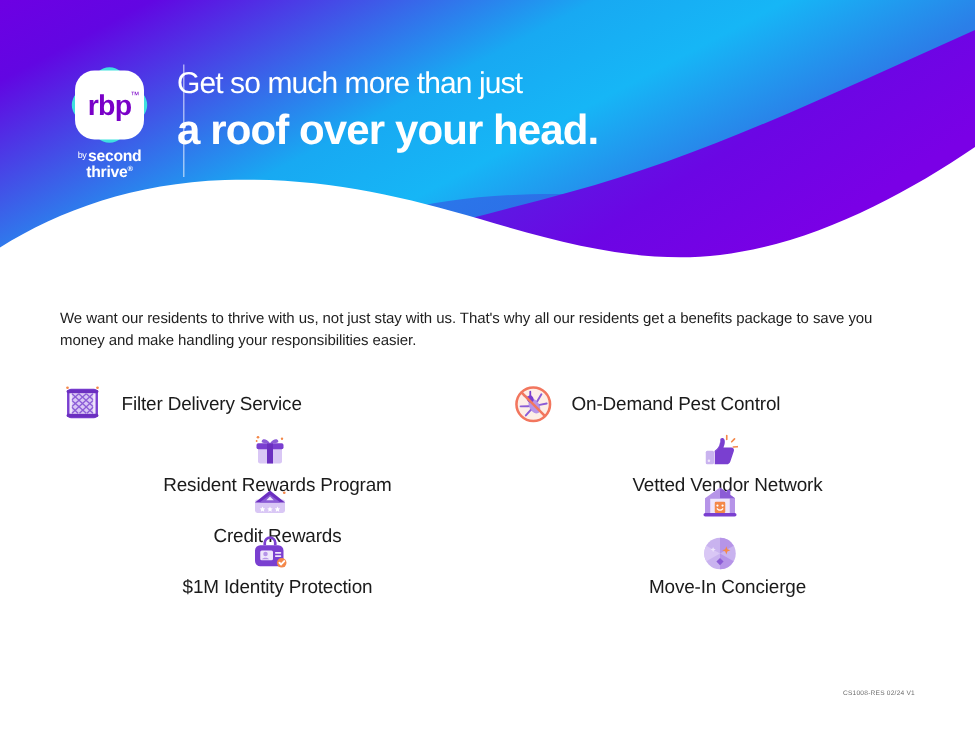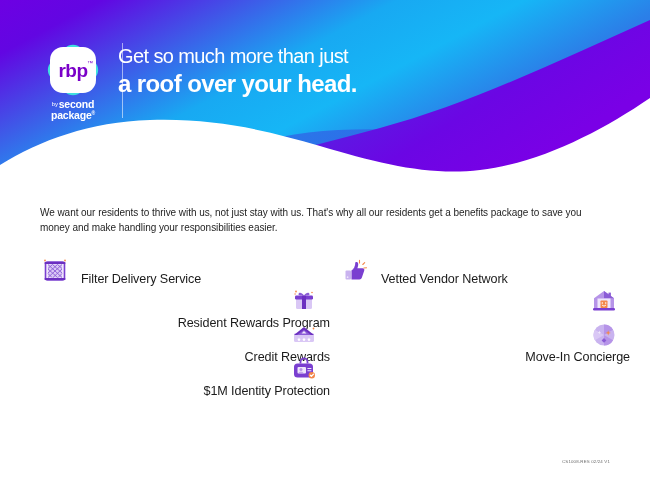--- a/index.html
+++ b/index.html
@@ -34,36 +34,36 @@
     position:absolute; left:122px; top:43px; width:1px; height:75px;
     background:rgba(255,255,255,0.55);
   }
 
   .headline { position:absolute; left:118px; top:45px; width:470px; color:#fff; }
   .headline .l1 {
     font-size:20px; font-weight:normal; letter-spacing:-0.6px; line-height:1.18;
     white-space:nowrap;
   }
   .headline .l2 {
-    font-size:24px; font-weight:bold; letter-spacing:-0.6px; line-height:1.18;
+    font-size:28px; font-weight:bold; letter-spacing:-0.6px; line-height:1.18;
     white-space:nowrap; margin-top:1px;
   }
 
   
   .intro {
     position:absolute; left:40px; top:205px; width:556px;
     font-size:10px; color:#1e1e1e; line-height:1.52; letter-spacing:-0.05px;
   }
 
   .benefits { position:absolute; left:40px; top:252px; width:570px; }
   .col { position:absolute; top:0; width:290px; }
   .col-left { left:0; }
   .col-right { left:300px; }
 
-  .item { display:flex; align-items:flex-end; height:34px; margin-bottom:0px; }
+  .item { display:flex; align-items:center; height:34px; margin-bottom:0px; }
   .item + .item { margin-top:0px;flex-direction:column; }
   .item-icon { width:30px; height:30px; flex:0 0 30px; margin-right:11px; display:flex; align-items:center; justify-content:center; }
   .item-icon svg { display:block; }
   .item-label { font-size:12.6px; color:#1b1b1b; letter-spacing:-0.1px; font-weight:500; }
 
   .learn {
     position:absolute; right:54px; top:430px;
     font-size:13px; font-style:italic; color:#2a2a2a; letter-spacing:-0.15px;
   }
   .code {
@@ -120,21 +120,21 @@
             <rect x="7" y="7" width="42" height="42" rx="11" ry="11" fill="#3fe0df"></rect>
           </g>
 
           <rect x="5" y="5" width="46" height="46" rx="13" ry="13" fill="#ffffff"></rect>
           <text x="28" y="34.5" text-anchor="middle" font-family="'Liberation Sans', sans-serif" font-size="19" font-weight="bold" fill="#7a00c8" letter-spacing="-0.5">rbp</text>
           <text x="45" y="23" text-anchor="middle" font-family="'Liberation Sans', sans-serif" font-size="6" fill="#7a00c8">™</text>
         </svg>
       </div>
       <div class="logo-sub">
         <div><span class="by">by</span><span>second</span></div>
-        <div><span>package</span><span class="tm">®</span></div>
+        <div><span>thrive</span><span class="tm">®</span></div>
       </div>
     </div>
 
     <div class="divider"></div>
 
     <div class="headline">
       <div class="l1">Get so much more than just</div>
       <div class="l2">a roof over your head.</div>
     </div>
   </div>
@@ -218,20 +218,36 @@
             <circle cx="20.8" cy="19.2" r="3.2" fill="#f4884a"></circle>
             <path d="M19.3 19.2 l1.1 1.1 2.1 -2.2" stroke="#ffffff" stroke-width="1.3" fill="none" stroke-linecap="round" stroke-linejoin="round"></path>
           </svg>
         </span>
         <span class="item-label">$1M Identity Protection</span>
       </div>
     </div>
 
     <div class="col col-right">
 
+      <div class="item">
+        <span class="item-icon">
+          <svg width="27" height="27" viewBox="0 0 27 27">
+            <circle cx="13.5" cy="13.5" r="11.2" fill="#fdeee7"></circle>
+            <g transform="translate(13.5,13.5) rotate(-30) translate(-13.5,-13.5)">
+              <ellipse cx="13.5" cy="15" rx="3.4" ry="5.2" fill="#b694e8"></ellipse>
+              <ellipse cx="13.5" cy="9.5" rx="2.2" ry="2.4" fill="#7a3fd0"></ellipse>
+              <path d="M10 13 L5.5 10.5 M10 16 L5.5 17.5 M17 13 L21.5 10.5 M17 16 L21.5 17.5" stroke="#8b5cd6" stroke-width="1.3" stroke-linecap="round"></path>
+              <path d="M12.6 8 L11 5.2 M14.4 8 L16 5.2" stroke="#7a3fd0" stroke-width="1.2" stroke-linecap="round"></path>
+            </g>
+            <circle cx="13.5" cy="13.5" r="11.2" fill="none" stroke="#f2765e" stroke-width="1.7"></circle>
+            <line x1="5.8" y1="5.8" x2="21.2" y2="21.2" stroke="#f2765e" stroke-width="1.7" stroke-linecap="round"></line>
+          </svg>
+        </span>
+        <span class="item-label">On-Demand Pest Control</span>
+      </div>
 
       <div class="item">
         <span class="item-icon">
           <svg width="26" height="26" viewBox="0 0 26 26">
             <rect x="3.5" y="12.5" width="5.5" height="9" rx="1" fill="#c9b3ef"></rect>
             <path d="M9.5 12.5 C11.8 11 13.4 8.6 13.2 5.2 C13.1 3.6 15.6 3.4 16.1 5.3 C16.5 6.9 15.9 9 15.3 10.3 L20.6 10.3 C22 10.3 22.7 11.6 22.2 12.8 L19.9 19.6 C19.5 20.8 18.6 21.5 17.4 21.5 L9.5 21.5 Z" fill="#7a3fd0"></path>
             <path d="M9.5 12.9 C11.4 11.6 12.8 9.6 13 6.6 L13 6.6 C13.2 9.8 11.6 11.9 9.5 13.3 Z" fill="#8b5cd6"></path>
             <circle cx="5.6" cy="19.2" r="0.85" fill="#efe6fb"></circle>
             <path d="M17.5 5 l0 -2.6 M20.8 6.5 l1.9 -1.9 M21.9 10 l2.6 -0.2" stroke="#f4884a" stroke-width="1.1" stroke-linecap="round"></path>
           </svg>

